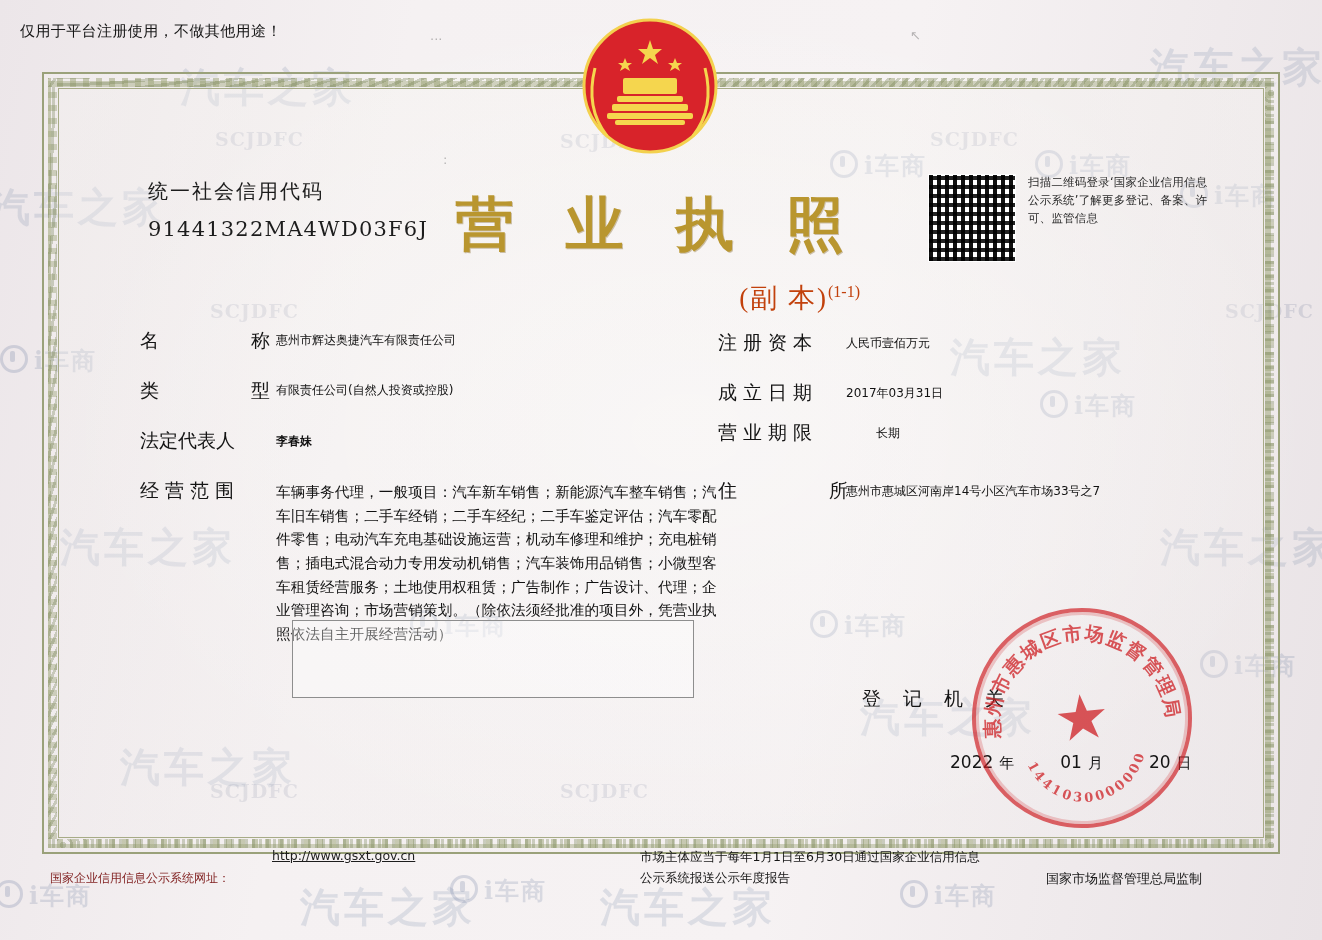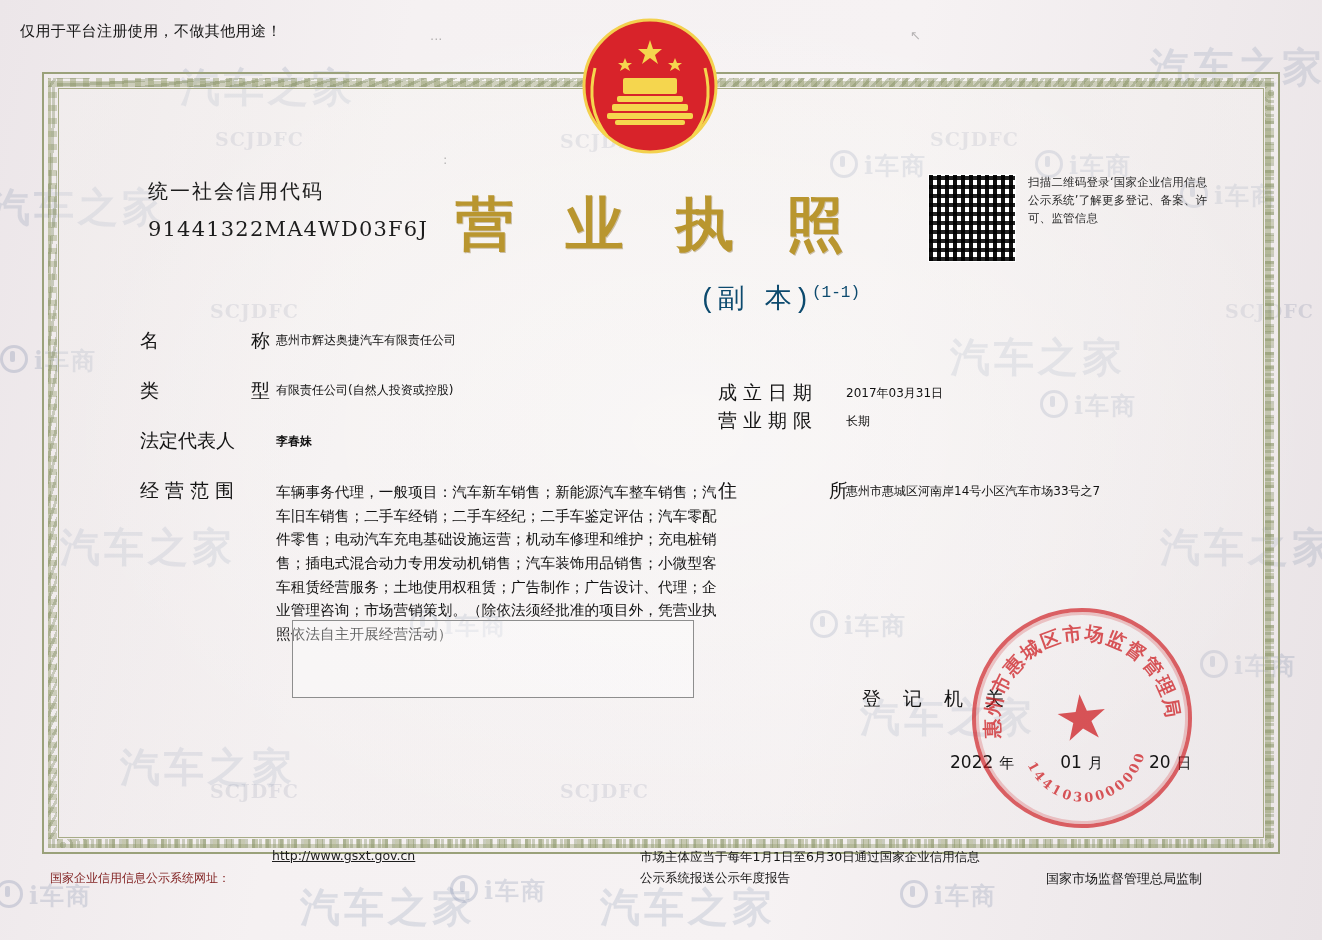--- a/index.html
+++ b/index.html
@@ -103,23 +103,23 @@
     font-size: 58px;
     font-weight: bold;
     letter-spacing: 16px;
     color: #b9962f;
     text-shadow: 1px 1px 0 rgba(120,88,20,0.35);
     white-space: nowrap;
     margin-left: 14px;
   }
   #doc-subtitle {
     margin-top: 16px;
-    font-family: Liberation Mono, monospace;
+    font-family: Liberation Serif, serif;
     font-size: 27px;
-    color: #0c4a6e;
+    color: #c2410c;
     letter-spacing: 2px;
   }
   #doc-subtitle .sup {
     font-size: 16px;
     vertical-align: super;
     letter-spacing: 0px;
   }
 
   
   #code-block {
@@ -213,21 +213,21 @@
     width: 448px;
     font-size: 14.6px;
     line-height: 1.62;
     letter-spacing: 0.1px;
     padding-top: 2px;
   }
 
   
   #f-capital  { left: 718px; top: 330px; }
   #f-founded  { left: 718px; top: 380px; }
-  #f-term     { left: 718px; top: 408px; }
+  #f-term     { left: 718px; top: 420px; gap: 30px; }
   #f-address  { left: 718px; top: 478px; width: 480px; }
 
   #f-capital .flabel, #f-founded .flabel, #f-term .flabel, #f-address .flabel {
     width: 128px;
     display: inline-block;
   }
   #f-capital .fvalue, #f-founded .fvalue, #f-term .fvalue { padding-top: 4px; }
   #f-address .fvalue {
     width: 350px;
     padding-top: 3px;
@@ -496,20 +496,24 @@
   <div class="field" id="f-legal">
     <span class="flabel">法定代表人</span>
     <span class="fvalue big">李春妹</span>
   </div>
 
   <div class="field" id="f-scope">
     <span class="flabel">经 营 范 围</span>
     <span class="fvalue">车辆事务代理，一般项目：汽车新车销售；新能源汽车整车销售；汽车旧车销售；二手车经销；二手车经纪；二手车鉴定评估；汽车零配件零售；电动汽车充电基础设施运营；机动车修理和维护；充电桩销售；插电式混合动力专用发动机销售；汽车装饰用品销售；小微型客车租赁经营服务；土地使用权租赁；广告制作；广告设计、代理；企业管理咨询；市场营销策划。（除依法须经批准的项目外，凭营业执照依法自主开展经营活动）</span>
   </div>
 
+  <div class="field" id="f-capital">
+    <span class="flabel">注 册 资 本</span>
+    <span class="fvalue big">人民币壹佰万元</span>
+  </div>
 
   <div class="field" id="f-founded">
     <span class="flabel">成 立 日 期</span>
     <span class="fvalue big">2017年03月31日</span>
   </div>
 
   <div class="field" id="f-term">
     <span class="flabel">营 业 期 限</span>
     <span class="fvalue big">长期</span>
   </div>

